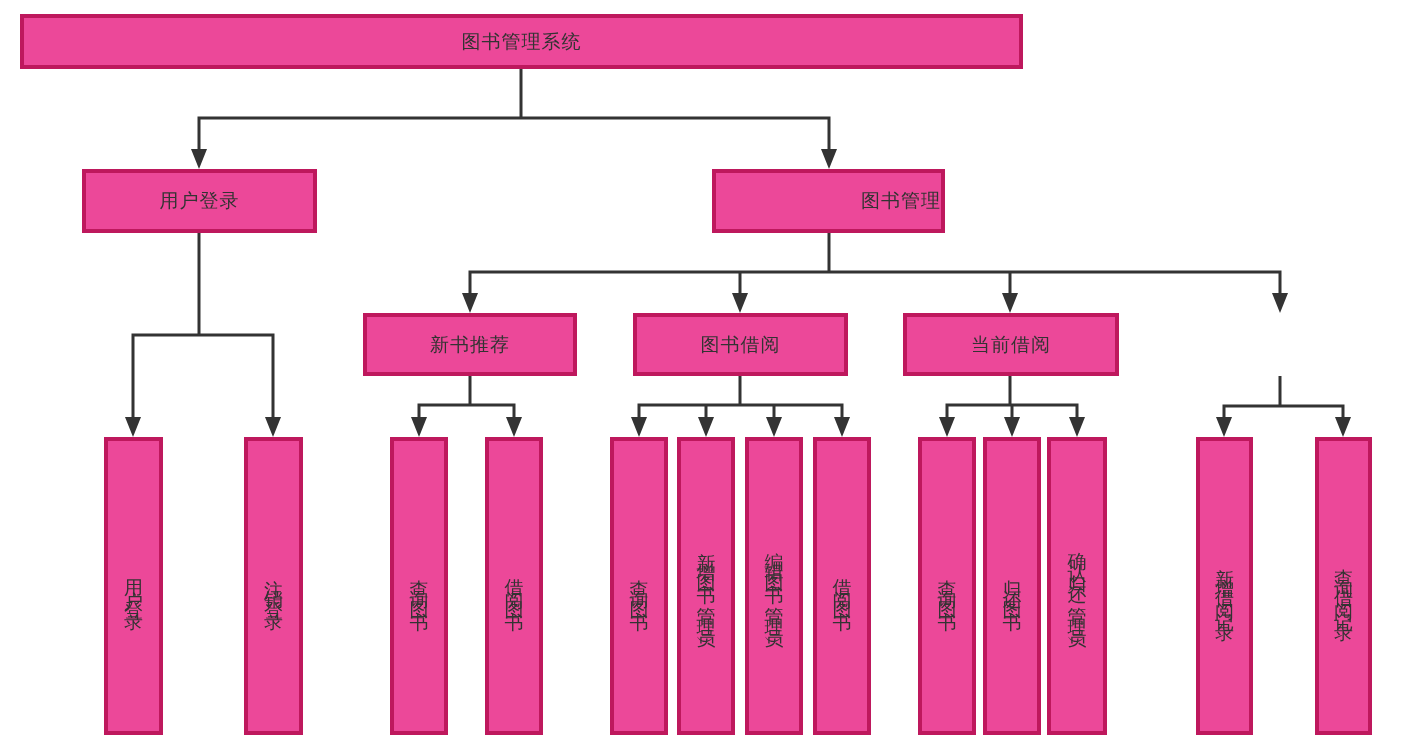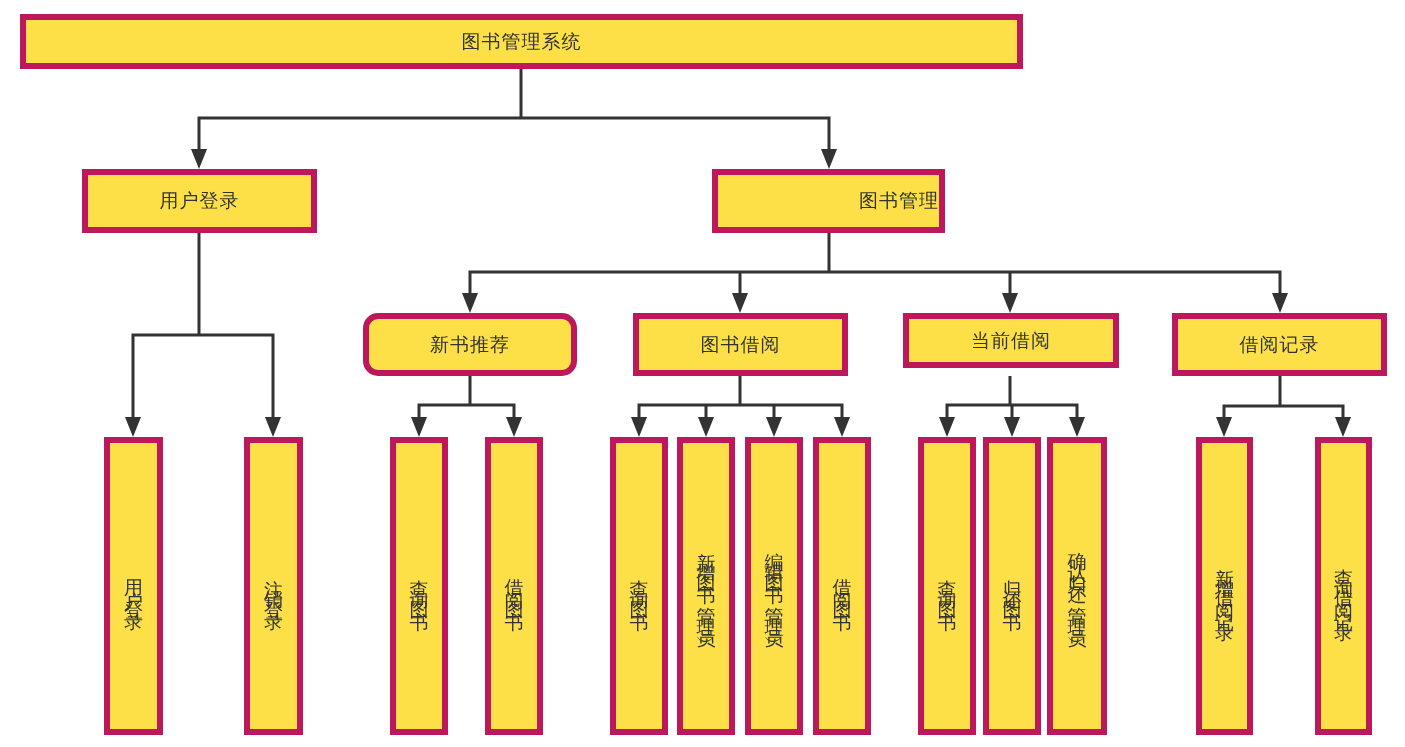--- a/index.html
+++ b/index.html
@@ -18,22 +18,22 @@
   svg.connectors {
     position: absolute;
     left: 0;
     top: 0;
     width: 1405px;
     height: 747px;
   }
   .box {
     position: absolute;
     box-sizing: border-box;
-    border: 6px solid #be185d;
-    background: #fde047;
+    border: 4px solid #be185d;
+    background: #ec4899;
     display: flex;
     align-items: center;
     justify-content: center;
     color: #333333;
   }
   .hlabel {
     font-size: 19px;
     letter-spacing: 1px;
     white-space: nowrap;
   }
@@ -141,31 +141,28 @@
     <span class="hlabel">图书管理系统</span>
   </div>
 
   <div class="box" style="left:82px; top:169px; width:235px; height:64px;">
     <span class="hlabel">用户登录</span>
   </div>
   <div class="box" style="left:712px; top:169px; width:233px; height:64px;justify-content:flex-end;">
     <span class="hlabel">图书管理</span>
   </div>
 
-  <div class="box" style="left:363px; top:313px; width:214px; height:63px;border-radius:15px;">
+  <div class="box" style="left:363px; top:313px; width:214px; height:63px;">
     <span class="hlabel">新书推荐</span>
   </div>
   <div class="box" style="left:633px; top:313px; width:215px; height:63px;">
     <span class="hlabel">图书借阅</span>
   </div>
-  <div class="box" style="left:903px; top:313px; width:216px; height:55px;">
+  <div class="box" style="left:903px; top:313px; width:216px; height:63px;">
     <span class="hlabel">当前借阅</span>
-  </div>
-  <div class="box" style="left:1172px; top:313px; width:215px; height:63px;">
-    <span class="hlabel">借阅记录</span>
   </div>
 
   <div class="box" style="left:104px; top:437px; width:59px; height:298px;">
     <span class="vtext">用户登录</span>
   </div>
   <div class="box" style="left:244px; top:437px; width:59px; height:298px;">
     <span class="vtext">注销登录</span>
   </div>
 
   <div class="box" style="left:390px; top:437px; width:58px; height:298px;">

